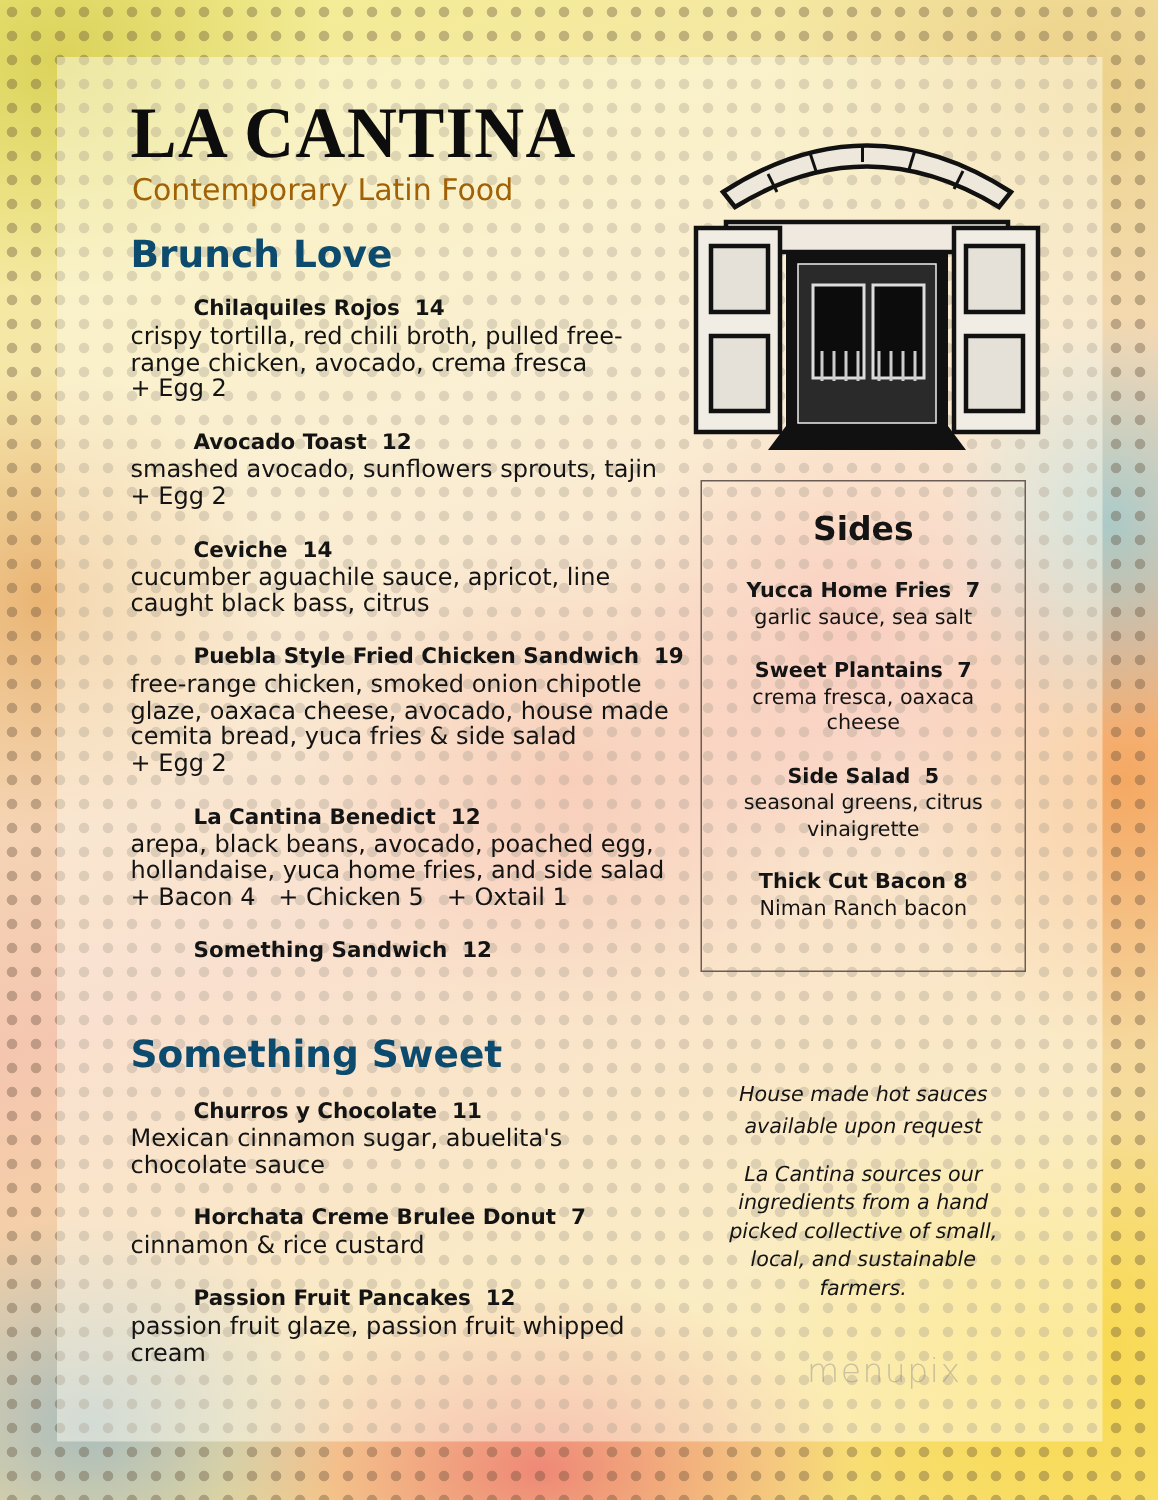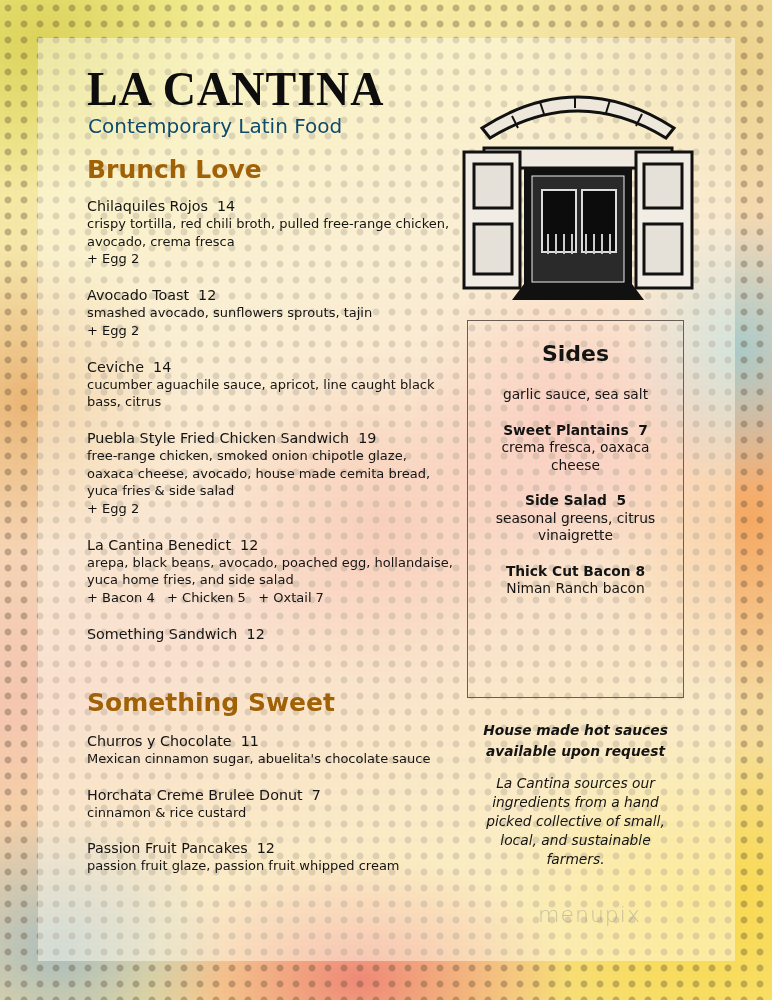--- a/index.html
+++ b/index.html
@@ -28,44 +28,44 @@
     position: absolute; left: 38px; top: 38px; width: 697px; height: 923px;
     background: rgba(255,252,240,0.48);
   }
   .title {
     position: absolute; left: 87px; top: 66px;
     font-family: "Liberation Serif", serif; font-weight: 900; font-size: 46px;
     letter-spacing: 1px; line-height: 1; color: #0d0d0d;
     transform: scaleY(1.05);
   }
   .subtitle {
-    position: absolute; left: 88px; top: 114px; font-size: 20px; color: #0c4a6e;
+    position: absolute; left: 88px; top: 114px; font-size: 20px; color: #a16207;
   }
   .section-h {
-    position: absolute; left: 87px; font-weight: bold; font-size: 25px; color: #a16207;
+    position: absolute; left: 87px; font-weight: bold; font-size: 25px; color: #0c4a6e;
   }
   .items { position: absolute; left: 87px; width: 370px; }
   .item { margin-bottom: 18px; }
-  .item .name { font-weight: normal; font-size: 14.3px; line-height: 18px; }
-  .item .desc { font-size: 13px; line-height: 17.7px; }
+  .item .name { font-weight: bold; font-size: 14.3px; line-height: 18px; margin-left: 42px; }
+  .item .desc { font-size: 16px; line-height: 17.7px; }
   .door {
     position: absolute; left: 460px; top: 72px; width: 236px; height: 232px;
   }
   .sides {
-    position: absolute; left: 467px; top: 320px; width: 217px; height: 378px;
+    position: absolute; left: 467px; top: 320px; width: 217px; height: 328px;
     border: 1.5px solid #6b5d55; box-sizing: border-box; text-align: center;
   }
   .sides h2 { margin: 20px 0 20px 0; font-size: 22px; font-weight: bold; }
   .side-item { margin-bottom: 18px; font-size: 13.8px; line-height: 17.5px; }
   .side-item .name { font-weight: bold; }
   .note {
     position: absolute; left: 467px; width: 217px; text-align: center;
     font-size: 13.8px; line-height: 21px; font-style: italic;
   }
-  .note.bold { font-weight: bold; top: 720px; }
+  .note.bold { font-weight: normal; top: 720px; }
   .note.plain { top: 774px; }
   .watermark {
     position: absolute; left: 538px; top: 902px; font-size: 22px;
     color: rgba(140,140,140,0.45); letter-spacing: 1px; font-weight: 300;
   }
 </style>
 </head>
 <body>
 
 <div class="dots"></div>
@@ -91,21 +91,21 @@
     <div class="desc">cucumber aguachile sauce, apricot, line caught black bass, citrus</div>
   </div>
   <div class="item">
     <div class="name"><span>Puebla Style Fried Chicken Sandwich</span>&nbsp;&nbsp;<span>19</span></div>
     <div class="desc">free-range chicken, smoked onion chipotle glaze, oaxaca cheese, avocado, house made cemita bread, yuca fries &amp; side salad</div>
     <div class="desc">+ Egg 2</div>
   </div>
   <div class="item">
     <div class="name"><span>La Cantina Benedict</span>&nbsp;&nbsp;<span>12</span></div>
     <div class="desc">arepa, black beans, avocado, poached egg, hollandaise, yuca home fries, and side salad</div>
-    <div class="desc" style="white-space:pre">+ Bacon 4   + Chicken 5   + Oxtail 7</div>
+    <div class="desc" style="white-space:pre">+ Bacon 4   + Chicken 5   + Oxtail 1</div>
   </div>
   <div class="item">
     <div class="name"><span>Something Sandwich</span>&nbsp;&nbsp;<span>12</span></div>
   </div>
 </div>
 
 <div class="section-h" style="top:688px">Something Sweet</div>
 <div class="items" style="top:732px">
   <div class="item">
     <div class="name"><span>Churros y Chocolate</span>&nbsp;&nbsp;<span>11</span></div>
@@ -152,20 +152,21 @@
     <rect x="176" y="80" width="56" height="136" fill="#f1ece4" stroke="#111" stroke-width="3"></rect>
     <rect x="184" y="92" width="38" height="44" fill="#e5e0d8" stroke="#111" stroke-width="3"></rect>
     <rect x="184" y="152" width="38" height="50" fill="#e5e0d8" stroke="#111" stroke-width="3"></rect>
     <polygon points="52,228 184,228 172,212 64,212" fill="#111"></polygon>
   </svg>
 </div>
 
 <div class="sides">
   <h2>Sides</h2>
   <div class="side-item">
+    <div class="name"><span>Yucca Home Fries</span>&nbsp;&nbsp;<span>7</span></div>
     <div>garlic sauce, sea salt</div>
   </div>
   <div class="side-item" style="padding:0 18px">
     <div class="name"><span>Sweet Plantains</span>&nbsp;&nbsp;<span>7</span></div>
     <div>crema fresca, oaxaca cheese</div>
   </div>
   <div class="side-item" style="padding:0 18px">
     <div class="name"><span>Side Salad</span>&nbsp;&nbsp;<span>5</span></div>
     <div>seasonal greens, citrus vinaigrette</div>
   </div>

